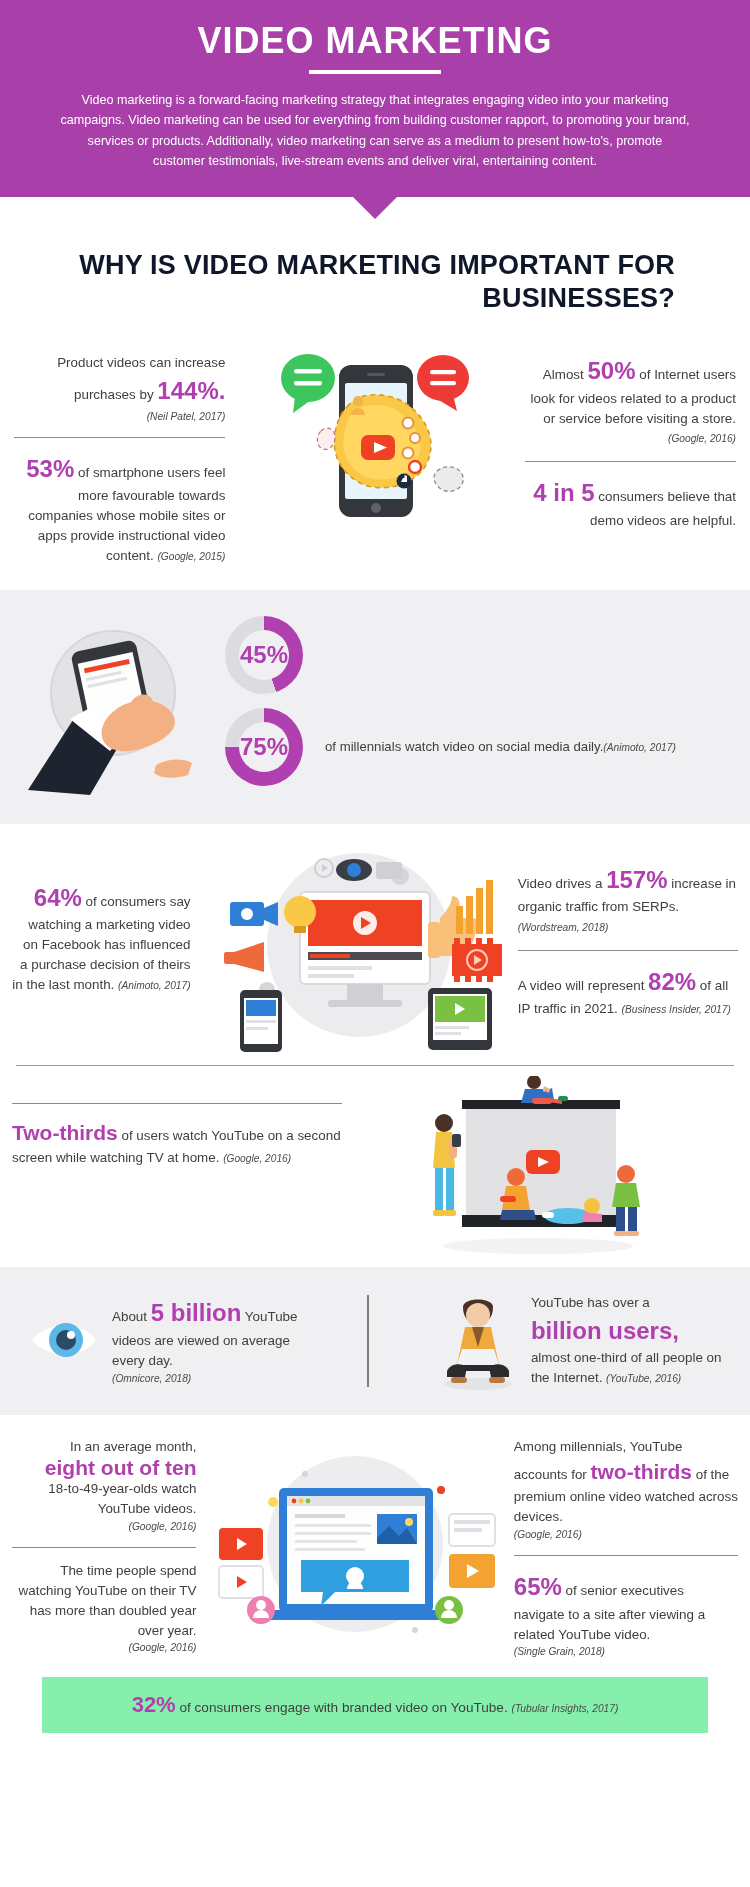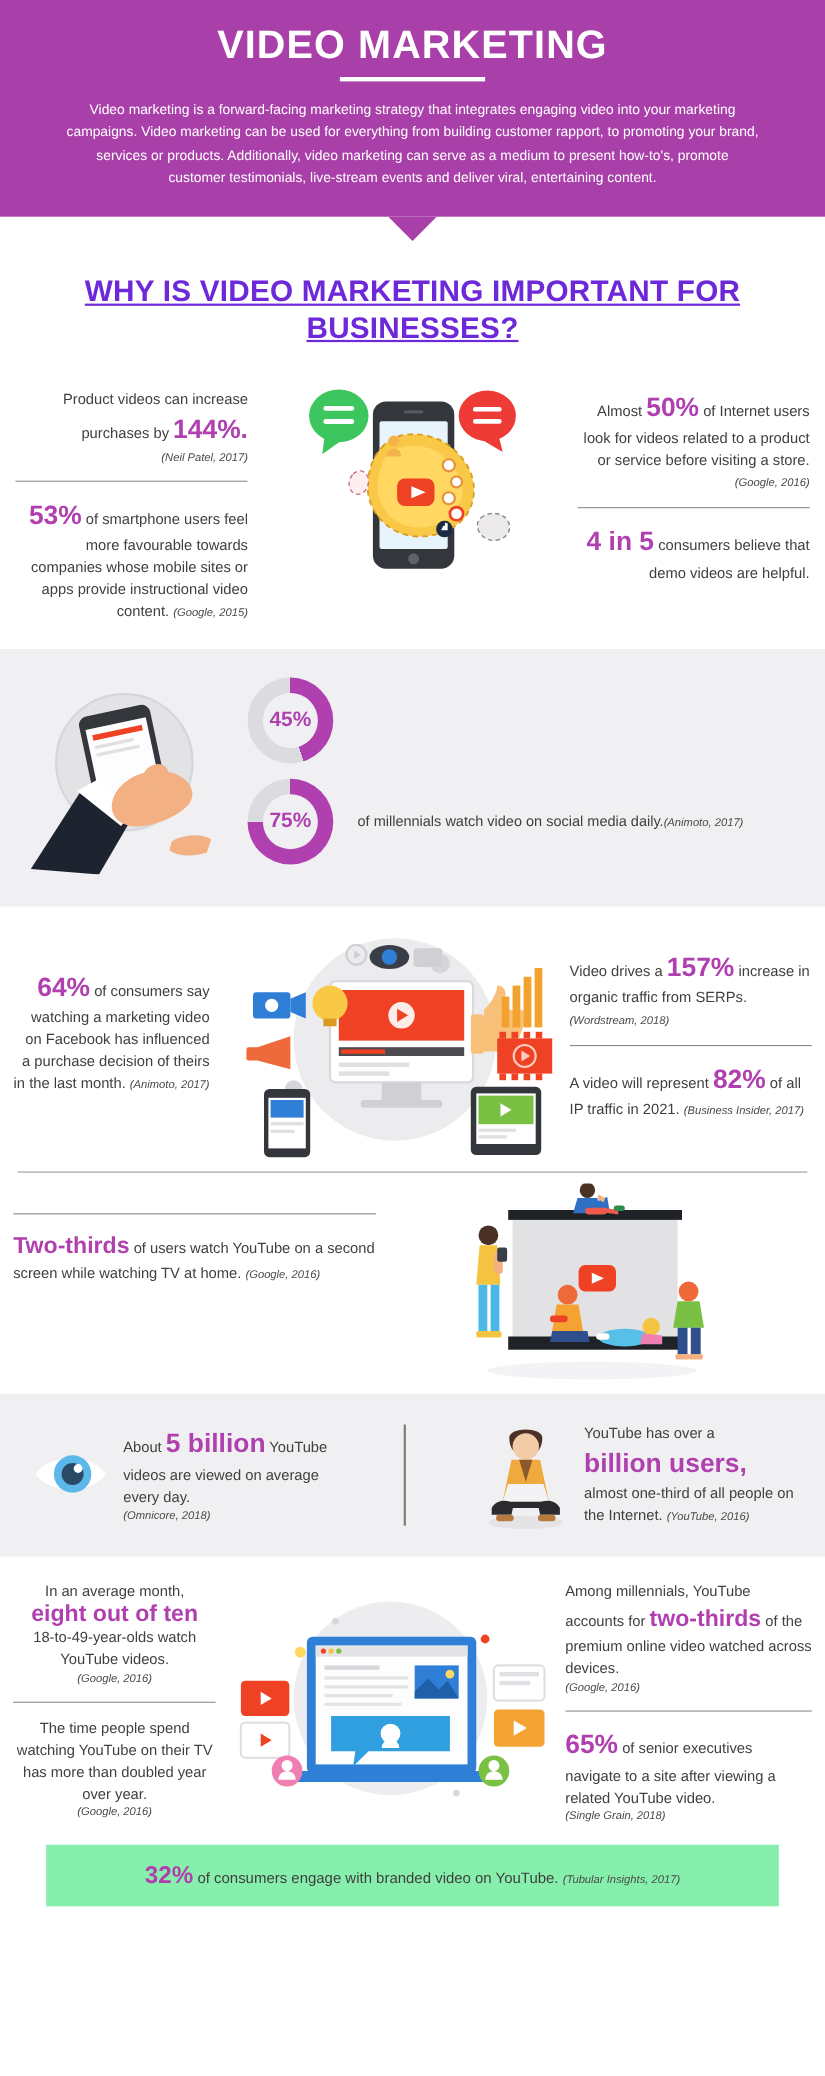--- a/index.html
+++ b/index.html
@@ -22,22 +22,22 @@
   .hero p { font-size:12.6px; line-height:1.62; font-weight:400; }
   .hero-notch {
     position:absolute; left:50%; transform:translateX(-50%);
     bottom:-22px; width:0;height:0;
     border-left:22px solid transparent; border-right:22px solid transparent;
     border-top:22px solid #a93fa9;
   }
 
   
   .sec-title {
-    text-align:center; color:#6d28d9; font-size:27px; font-weight:bold;
-    line-height:1.22; margin:52px auto 26px; max-width:600px; letter-spacing:.2px;text-decoration:underline;
+    text-align:right; color:#0f172a; font-size:27px; font-weight:bold;
+    line-height:1.22; margin:52px auto 26px; max-width:600px; letter-spacing:.2px;
   }
   .stat { font-size:13.4px; line-height:1.48; }
   .stat .n { font-size:24px; font-weight:bold; color:#b03fb0; }
   .stat .n.sm { font-size:21px; }
   .src { font-style:italic; font-size:10.2px; color:#4a4a4a; }
   .hr { border-top:1.4px solid #8b8b8b; margin:13px 0; }
   .hr.light { border-top:1px solid #9a9a9a; }
 
   .band { background:#f0f0f2; }
 
@@ -53,21 +53,21 @@
   .donut-col { flex:1; }
   .donut-row { display:flex; align-items:center; margin:6px 0 14px; }
   .donut {
     width:78px; height:78px; border-radius:50%; flex:none; margin-right:22px;
     display:flex; align-items:center; justify-content:center; position:relative;
   }
   .donut::after{
     content:""; position:absolute; width:50px;height:50px;border-radius:50%;
     background:#f0f0f2;
   }
-  .donut span{ position:relative; z-index:2; font-size:19px;font-weight:bold;color:#b03fb0;}
+  .donut span{ position:relative; z-index:2; font-size:24px;font-weight:bold;color:#b03fb0;}
   .donut-txt{ font-size:13.2px; line-height:1.45; }
 
   
   .s3 { display:flex; padding:16px 12px 4px; }
   .s3 .col-l { width:180px; text-align:right; padding-top:40px; }
   .s3 .col-m { width:330px; display:flex;align-items:center;justify-content:center; }
   .s3 .col-r { width:222px; padding-top:22px; }
 
   
   .s4 { display:flex; padding:10px 12px 6px; }
@@ -75,21 +75,21 @@
   .s4 .col-r { width:392px; display:flex;align-items:center;justify-content:center; }
 
   
   .eyeband { display:flex; padding:24px 28px; align-items:center;gap:44px; }
   .eyeband .left { flex:1; display:flex; align-items:center; }
   .eyeband .divider { width:1.5px; background:#7d7d7d; align-self:stretch; margin:4px 22px; }
   .eyeband .right { flex:1.05; display:flex; align-items:center; }
 
   
   .s6 { display:flex; padding:14px 12px 4px; }
-  .s6 .col-l { width:186px; text-align:center; padding-top:8px; }
+  .s6 .col-l { width:186px; text-align:right; padding-top:8px; }
   .s6 .col-m { width:320px; display:flex;align-items:center;justify-content:center; }
   .s6 .col-r { width:226px; padding-top:8px; }
 
   
   .footer {
     margin:14px 42px 18px; background:#86efac; padding:15px 10px;
     text-align:center; font-size:13.6px;
   }
   .footer .n { font-size:22px;font-weight:bold;color:#b03fb0; }
 

